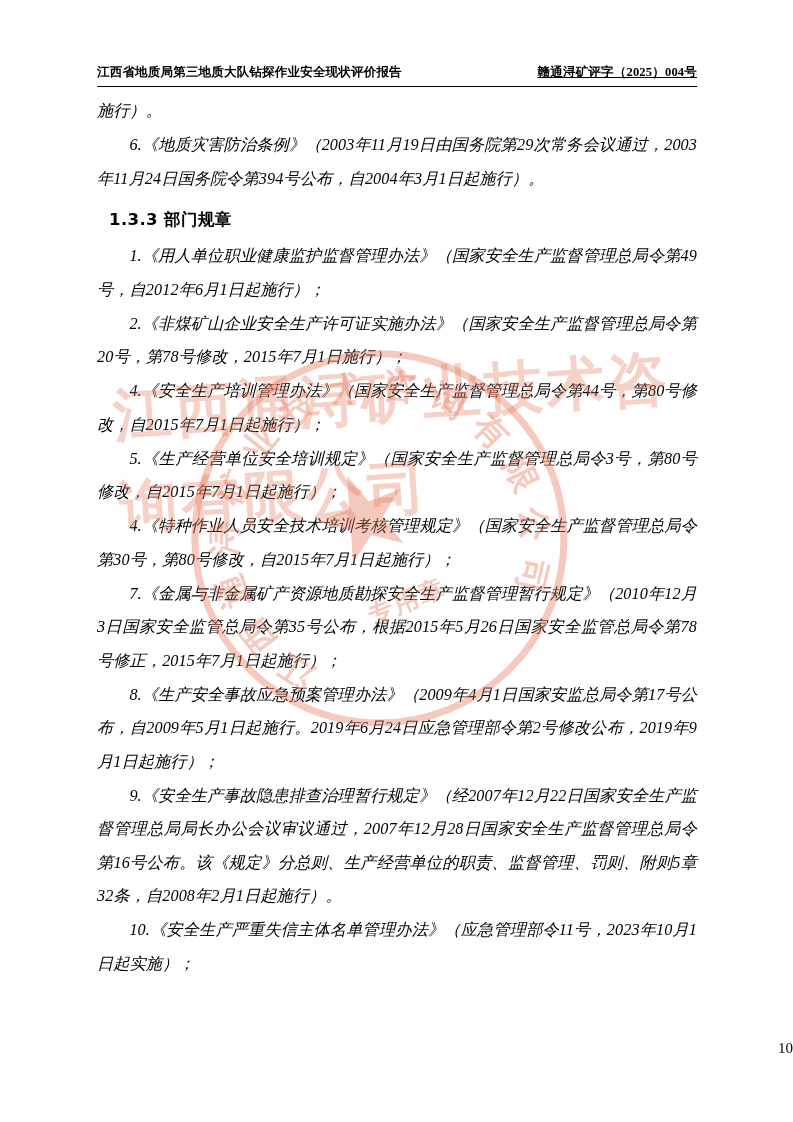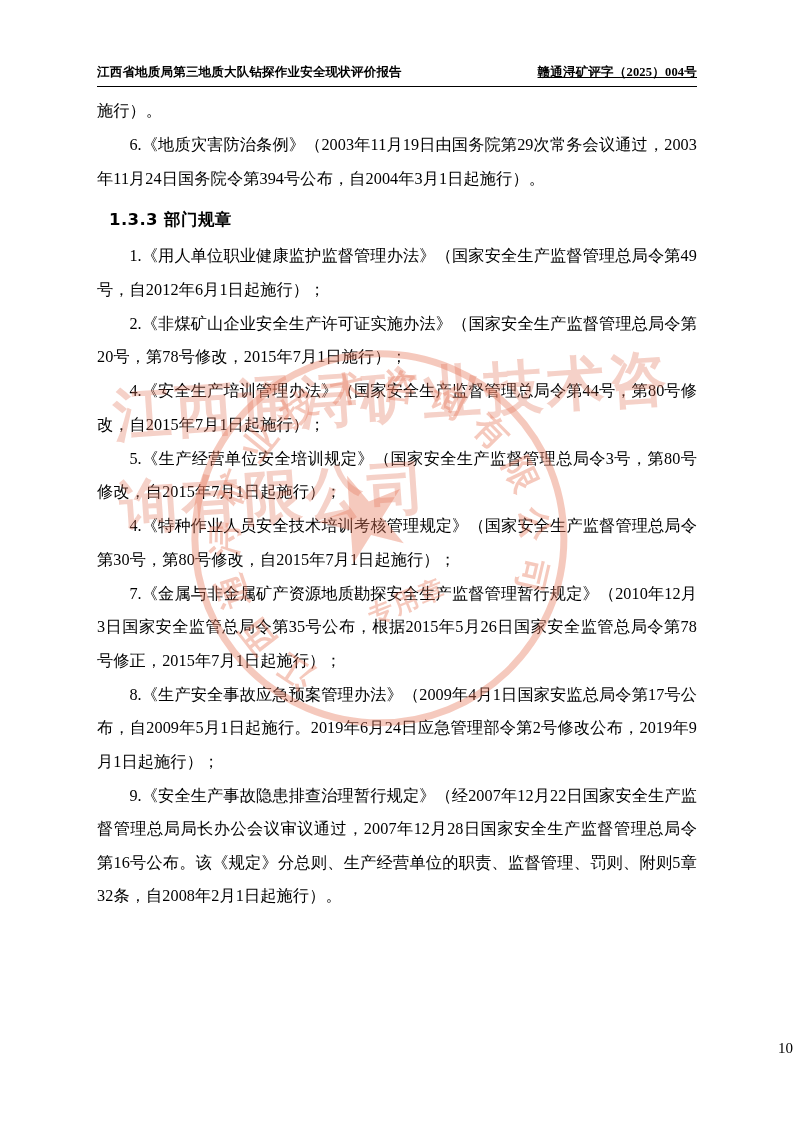--- a/index.html
+++ b/index.html
@@ -45,20 +45,21 @@
     left: 97px;
     width: 600px;
   }
   p.para {
     margin: 0 0 0.5px 0;
     font-size: 16.2px;
     line-height: 33.5px;
     text-align: justify;
     text-justify: inter-ideograph;
     letter-spacing: 0.1px;
+    font-style: italic;
   }
   p.indent {
     text-indent: 2em;
   }
   h3.heading {
     margin: 7px 0 4px 12px;
     font-size: 16.5px;
     line-height: 33px;
     font-family: "DejaVu Sans", "Liberation Sans", sans-serif;
     font-weight: bold;
@@ -172,20 +173,21 @@
     <h3 class="heading">1.3.3 部门规章</h3>
 
     <p class="para indent">1.《用人单位职业健康监护监督管理办法》（国家安全生产监督管理总局令第49号，自2012年6月1日起施行）；</p>
     <p class="para indent">2.《非煤矿山企业安全生产许可证实施办法》（国家安全生产监督管理总局令第20号，第78号修改，2015年7月1日施行）；</p>
     <p class="para indent">4.《安全生产培训管理办法》（国家安全生产监督管理总局令第44号，第80号修改，自2015年7月1日起施行）；</p>
     <p class="para indent">5.《生产经营单位安全培训规定》（国家安全生产监督管理总局令3号，第80号修改，自2015年7月1日起施行）；</p>
     <p class="para indent">4.《特种作业人员安全技术培训考核管理规定》（国家安全生产监督管理总局令第30号，第80号修改，自2015年7月1日起施行）；</p>
     <p class="para indent">7.《金属与非金属矿产资源地质勘探安全生产监督管理暂行规定》（2010年12月3日国家安全监管总局令第35号公布，根据2015年5月26日国家安全监管总局令第78号修正，2015年7月1日起施行）；</p>
     <p class="para indent">8.《生产安全事故应急预案管理办法》（2009年4月1日国家安监总局令第17号公布，自2009年5月1日起施行。2019年6月24日应急管理部令第2号修改公布，2019年9月1日起施行）；</p>
     <p class="para indent">9.《安全生产事故隐患排查治理暂行规定》（经2007年12月22日国家安全生产监督管理总局局长办公会议审议通过，2007年12月28日国家安全生产监督管理总局令第16号公布。该《规定》分总则、生产经营单位的职责、监督管理、罚则、附则5章32条，自2008年2月1日起施行）。</p>
+    <p class="para indent">10.《安全生产严重失信主体名单管理办法》（应急管理部令11号，2023年10月1日起实施）；</p>
   </div>
 
   <div class="watermark">
     <div class="wm-band">江西通浔矿业技术咨询有限公司</div>
     <div class="wm-inner">
       <div class="wm-ring"></div>
       <div class="wm-star">★</div>
       <div class="wm-text-top" id="wm-arc">
           <span class="wm-char" style="left: 59.0314px; top: 271.904px; transform: rotate(-125deg);">江</span>
           <span class="wm-char" style="left: 36.8336px; top: 225.123px; transform: rotate(-105.769deg);">西</span>

